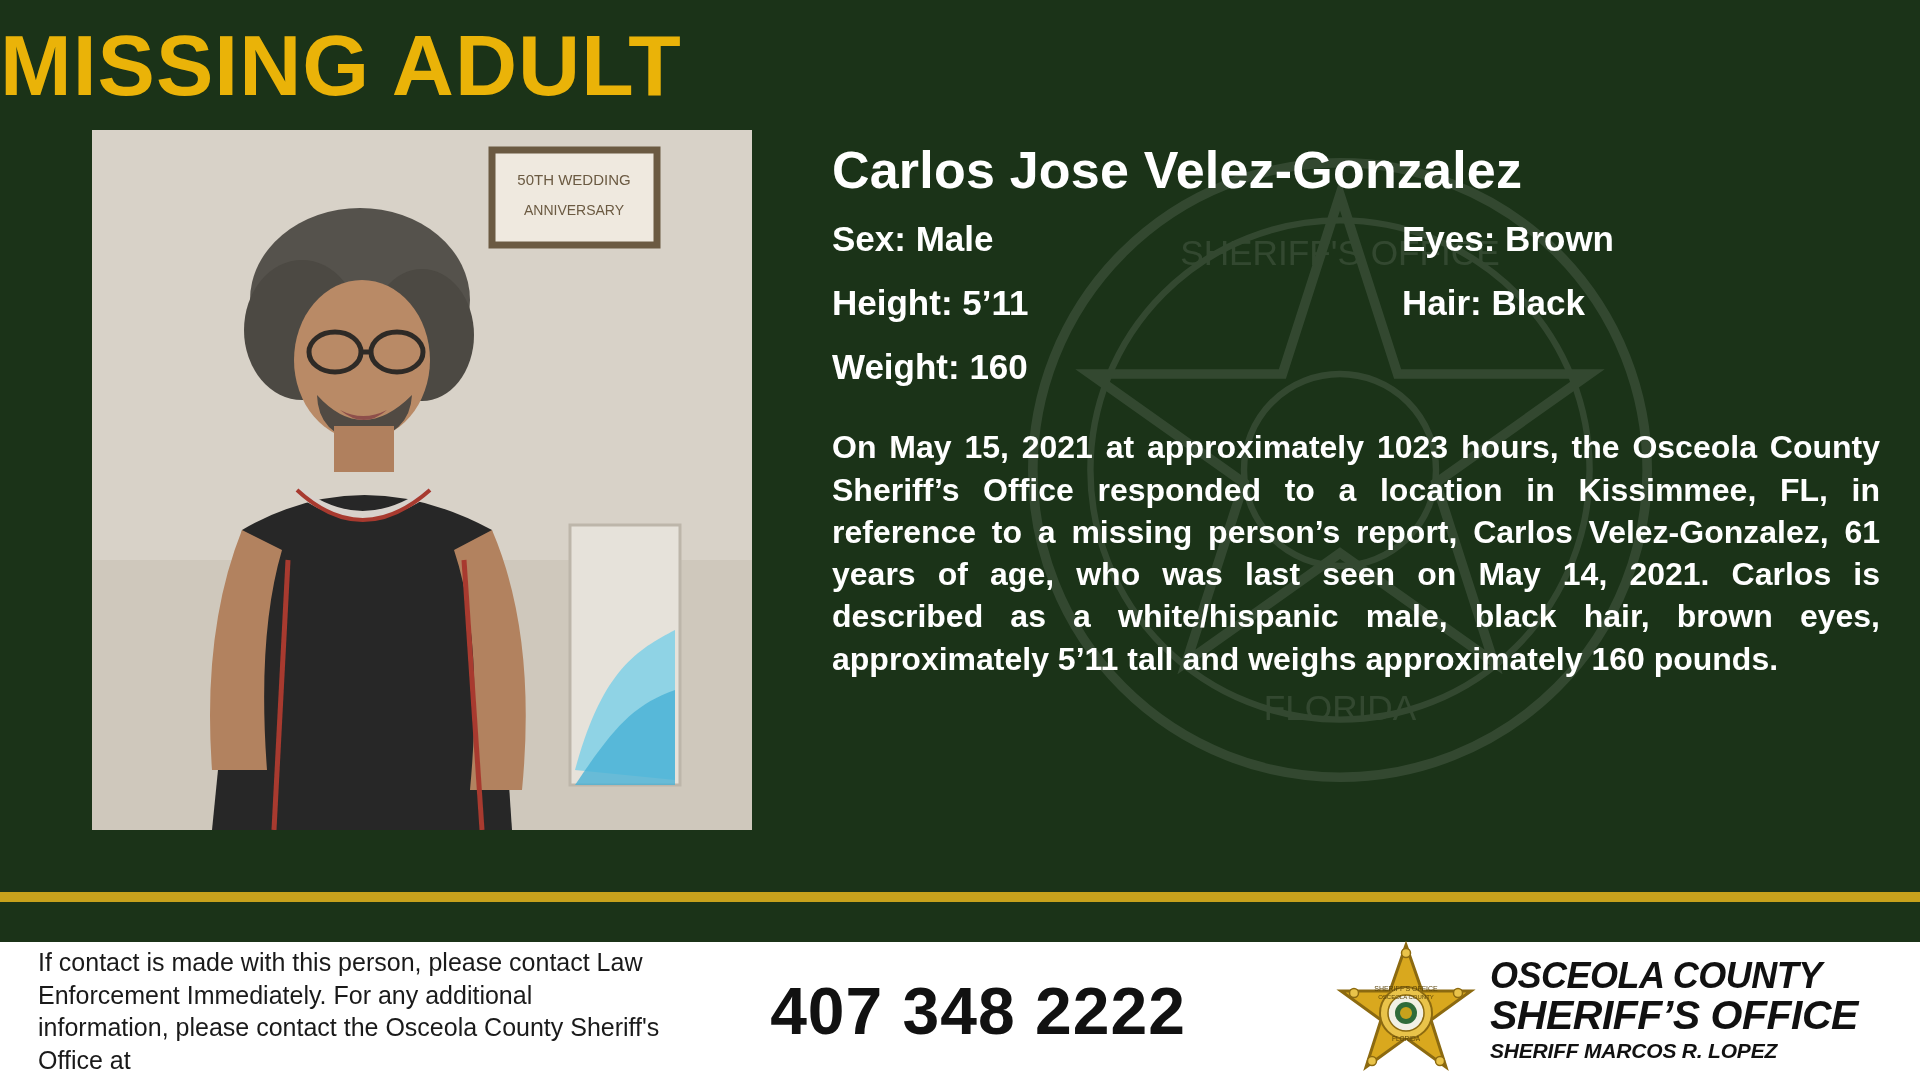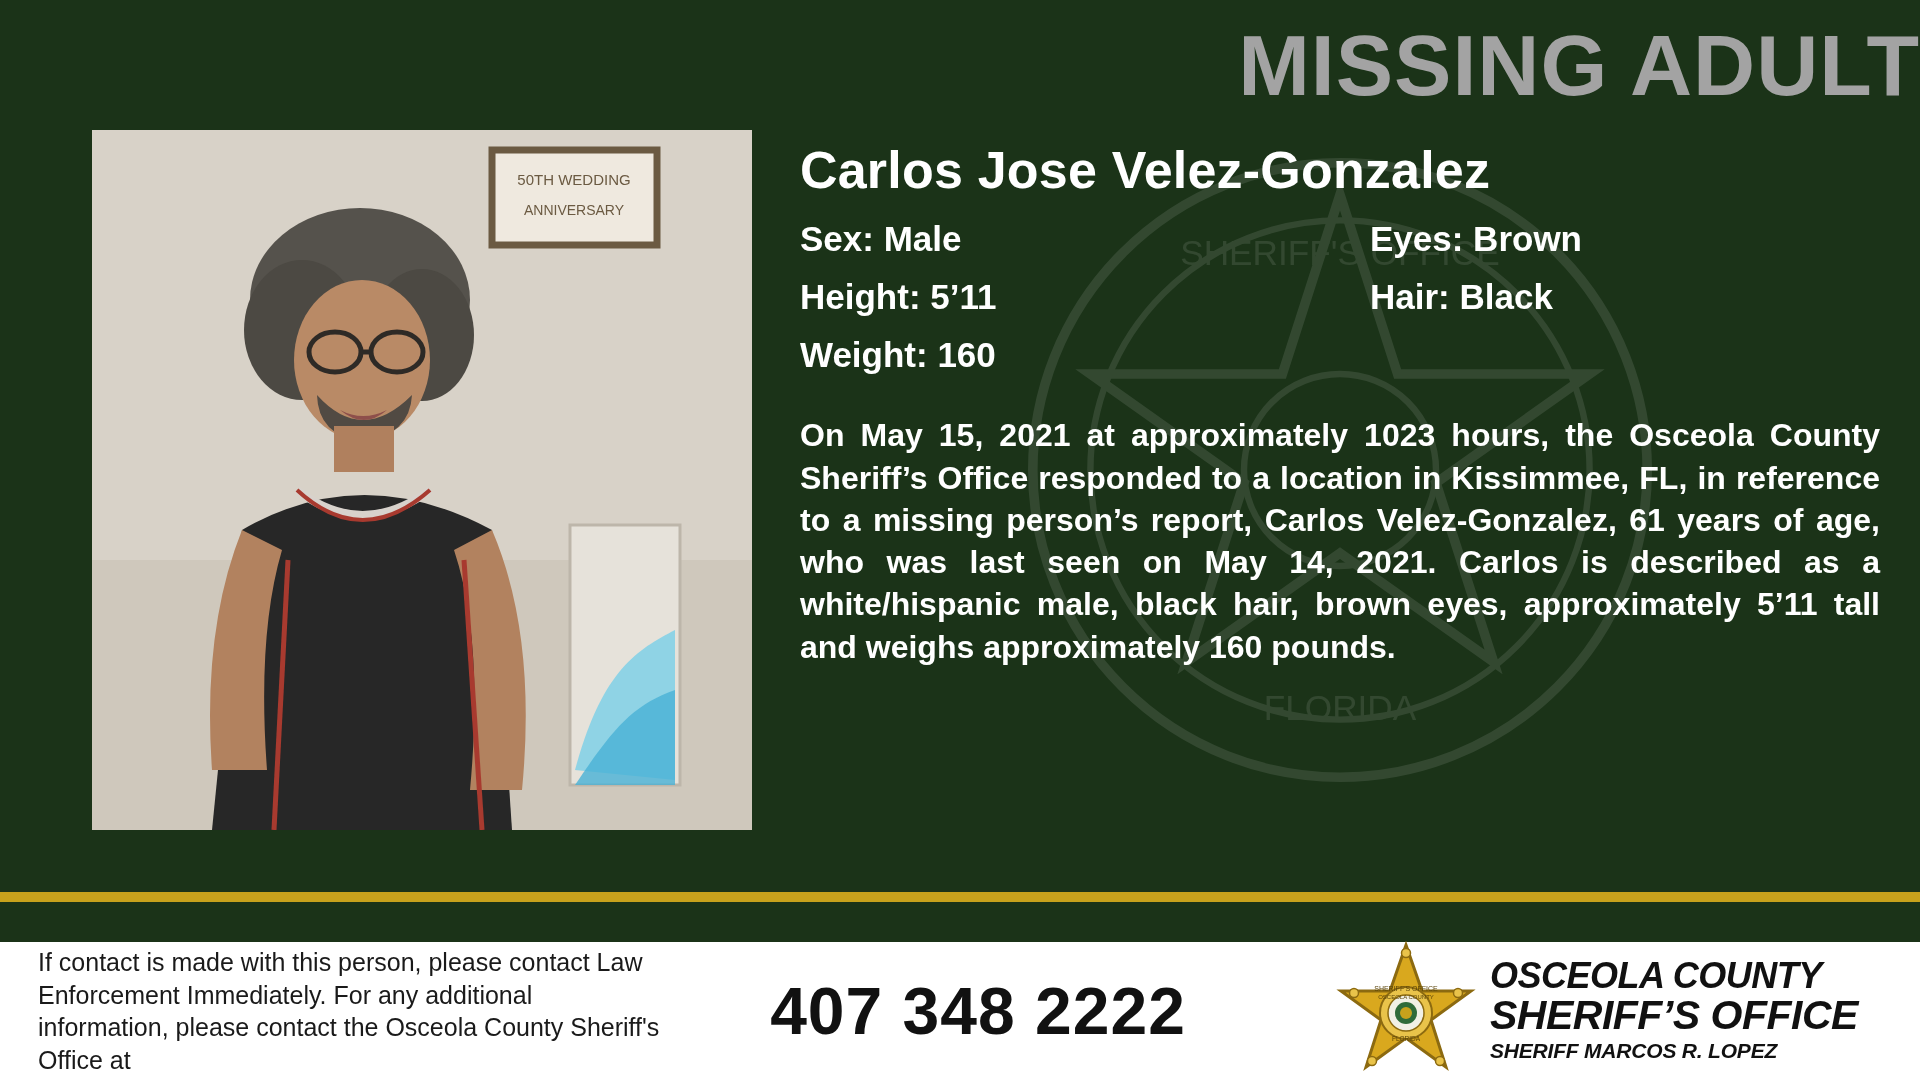--- a/index.html
+++ b/index.html
@@ -28,22 +28,22 @@
     width: 640px;
     height: 640px;
     opacity: 0.10;
     pointer-events: none;
   }
   .watermark svg { width: 100%; height: 100%; display:block; }
 
   .title {
     position: relative;
     z-index: 3;
-    text-align: right;
-    color: #a3a3a3;
+    text-align: left;
+    color: #eab308;
     font-size: 86px;
     font-weight: bold;
     letter-spacing: 1px;
     line-height: 1;
     padding-top: 22px;
     font-family: "Liberation Sans", sans-serif;
   }
 
   .content {
     position: relative;
@@ -62,32 +62,33 @@
     overflow: hidden;
     border: 0;
     margin-left: 40px;
   }
   .photo-svg { width: 100%; height: 100%; display: block; }
 
   .details {
     flex: 1 1 auto;
     padding-left: 48px;
     color: #ffffff;
+    margin-left: 32px;
   }
   .person-name {
     font-size: 52px;
     font-weight: bold;
     line-height: 1.1;
     margin: 12px 0 18px 0;
     letter-spacing: 0.2px;
   }
   .attrs {
     display: grid;
     grid-template-columns: 570px auto;
-    row-gap: 14px;
+    row-gap: 20px;
     font-size: 35px;
     font-weight: bold;
     line-height: 1.25;
   }
   .attr { white-space: nowrap; }
 
   .narrative {
     margin-top: 38px;
     font-size: 32px;
     font-weight: bold;

